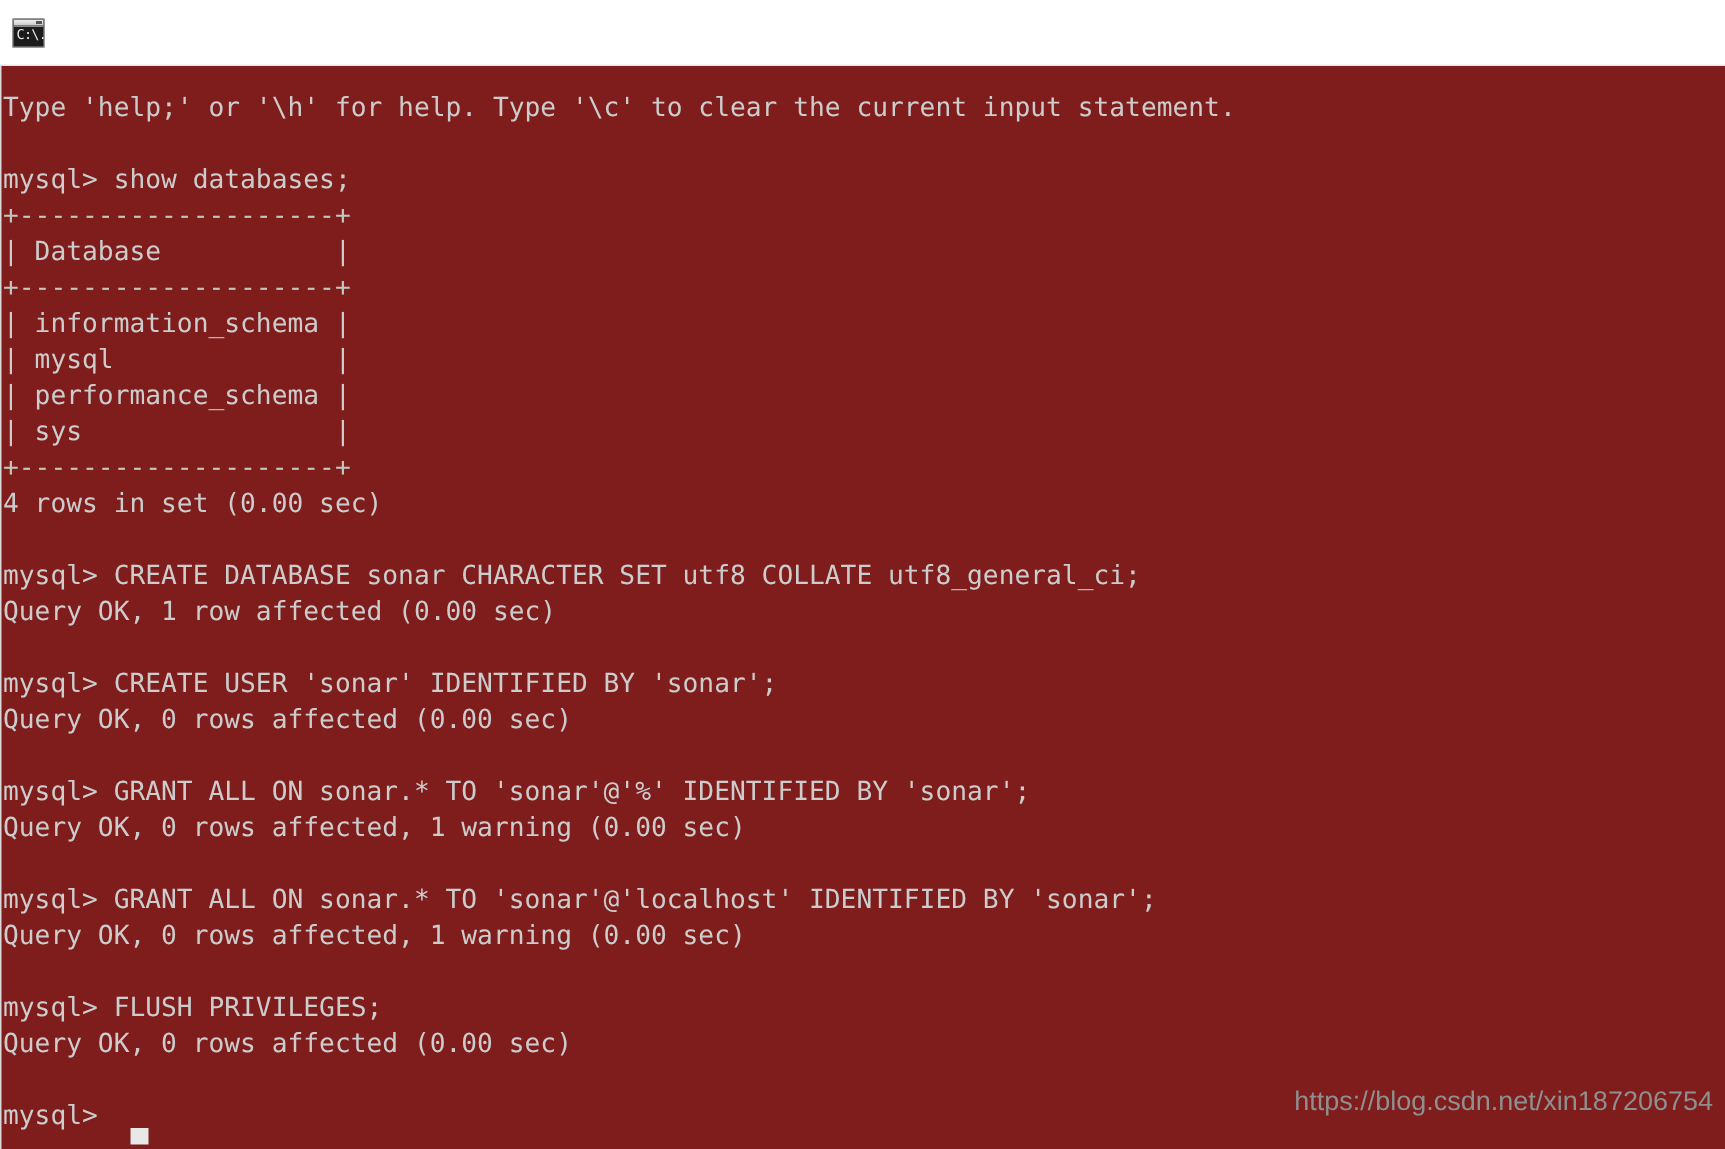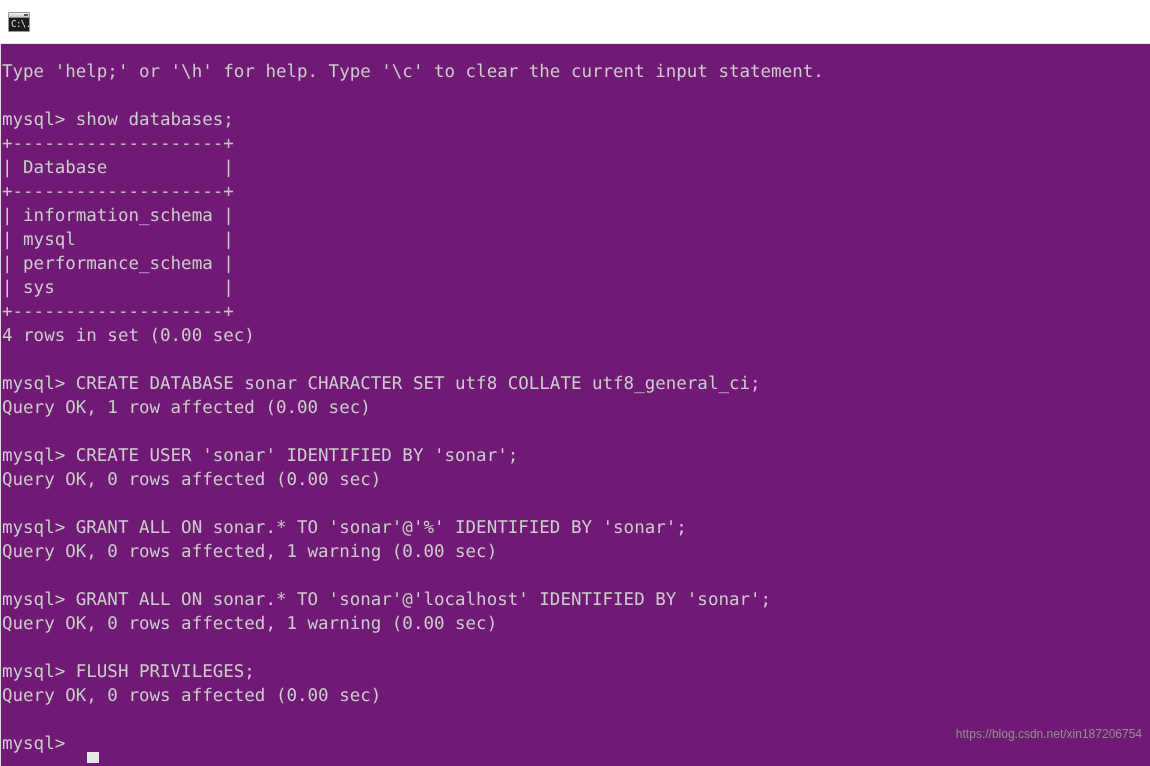--- a/index.html
+++ b/index.html
@@ -75,21 +75,21 @@
     white-space: nowrap;
     letter-spacing: 0.1px;
   }
 
   
   .console {
     position: absolute;
     left: 0; top: 44px;
     width: 1150px;
     height: 722px;
-    background: #701a75;
+    background: #7f1d1d;
     border-left: 1px solid #d9d9d9;
     overflow: hidden;
   }
 
   .console-text {
     position: absolute;
     left: 1px;
     top: 16px;
     font-family: "DejaVu Sans Mono", "Liberation Mono", monospace;
     font-size: 17.5px;
@@ -113,21 +113,21 @@
     height: 11px;
     background: #e8e8e8;
   }
 
   
   .watermark {
     position: absolute;
     right: 8px;
     bottom: 24px;
     font-family: "Liberation Sans", sans-serif;
-    font-size: 12px;
+    font-size: 18px;
     line-height: 16px;
     color: #8f8f8f;
     white-space: nowrap;
     user-select: none;
   }
 </style>
 </head>
 <body>
 
 <div id="app">

